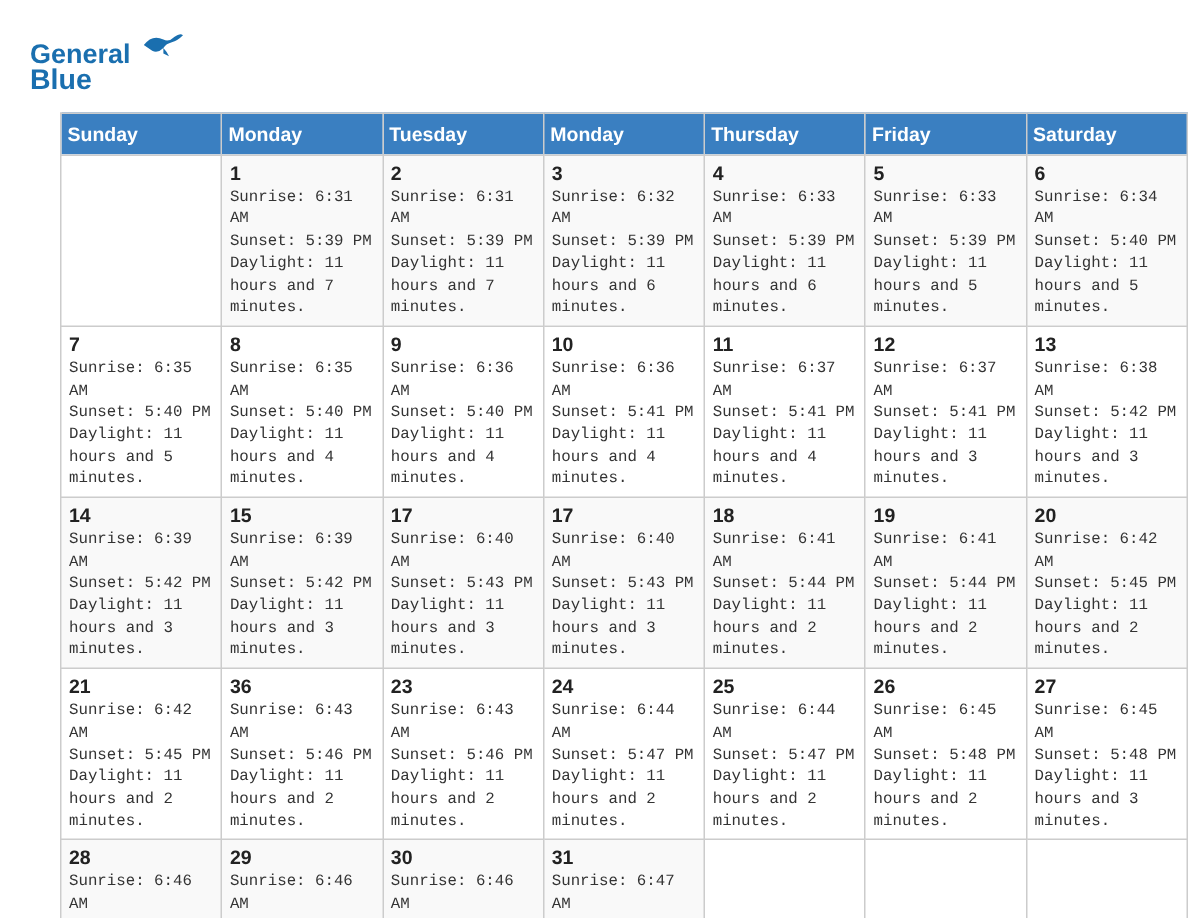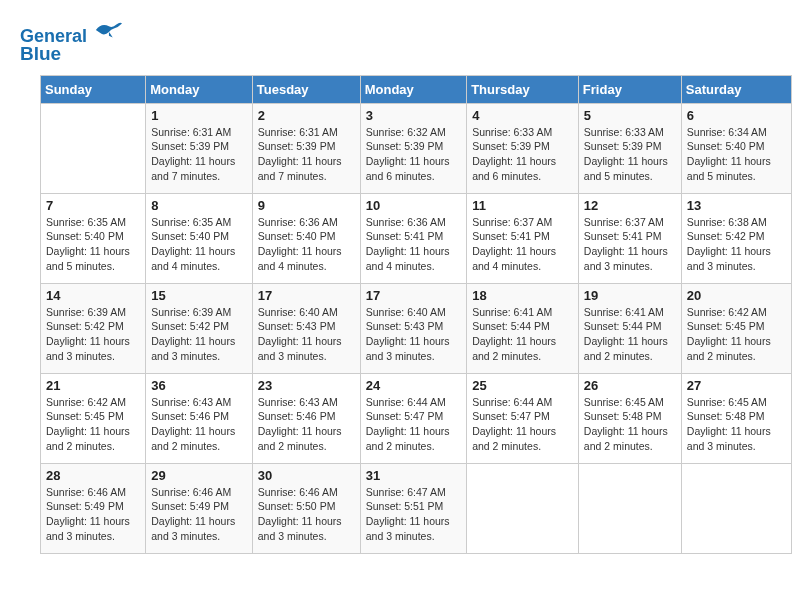--- a/index.html
+++ b/index.html
@@ -79,20 +79,21 @@
       font-weight: bold;
       font-size: 13px;
       color: #222;
       display: block;
       margin-bottom: 2px;
     }
     .day-info {
       font-size: 10.5px;
       color: #333;
       line-height: 1.4;
+      font-family: Liberation Mono, monospace;
     }
     .empty-cell {
       background: #fff !important;
     }
   </style>
 </head>
 <body>
 
 <div class="header">
   <div class="logo">

